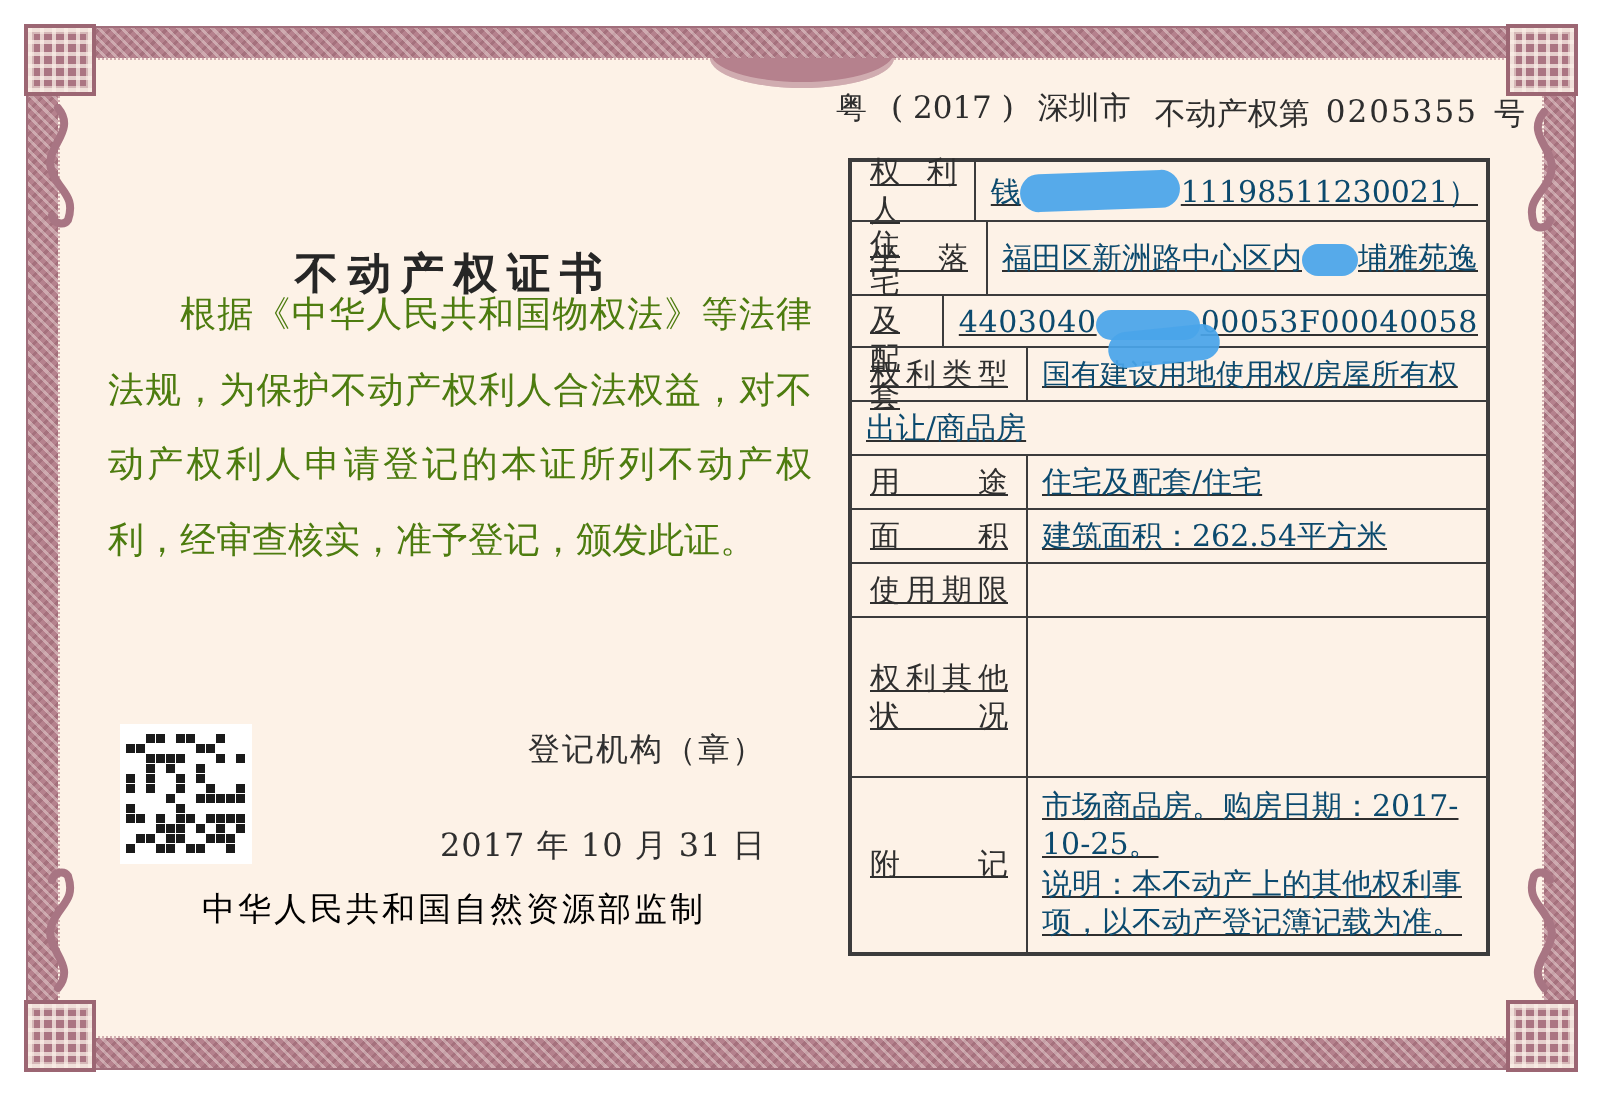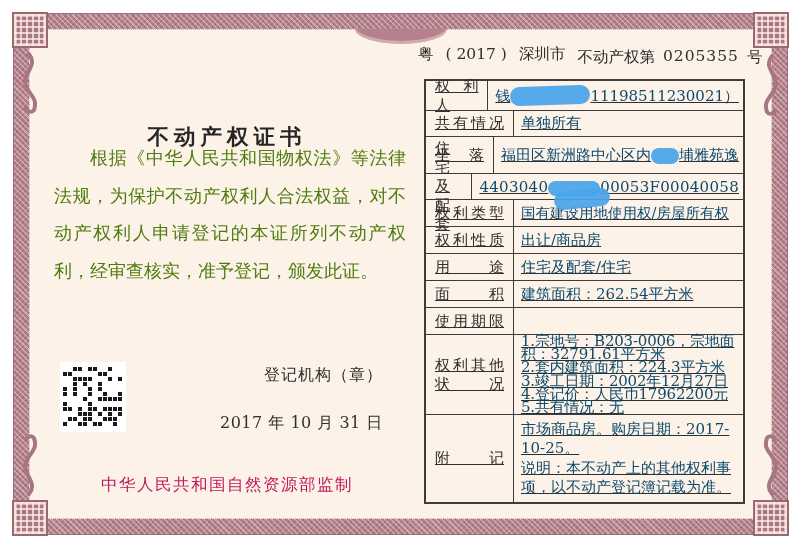--- a/index.html
+++ b/index.html
@@ -43,22 +43,22 @@
     box-shadow: inset 0 -3px 0 rgba(250,238,230,.4);
   }
   
   .abs { position:absolute; z-index:3; color:#2f2f2f; }
   #title { left:36px; top:80px; width:382px; text-align:center;
     font-size:21.5px; font-weight:bold; letter-spacing:5px; color:#262626;margin-top:42px; }
   #body-text { left:54px; top:139px; width:352px; font-size:18px; line-height:37.5px;
     text-align:justify; text-indent:2em; color:#4d7c0f; }
   #authority { left:264px; top:365px; font-size:16px; letter-spacing:1px; }
   #issue-date { left:220px; top:413px; font-size:16px; letter-spacing:.5px; }
-  #issuer { left:36px; top:474px; width:382px; text-align:center;
-    font-size:16.5px; letter-spacing:1.5px; color:#be185d; }
+  #issuer { left:36px; top:444px; width:382px; text-align:center;
+    font-size:16.5px; letter-spacing:1.5px; color:#000000; }
   #qr-box { left:60px; top:362px; width:66px; height:70px; background:#fff; padding:3px; }
   #qr-box svg { width:100%; height:100%; display:block; }
   
   #serial-line { left:418px; top:44px; width:360px; display:flex; align-items:baseline;
     gap:12px; font-size:15.5px; white-space:nowrap; color:#2e2e2e; }
   #serial-line .grp { display:flex; gap:8px; transform:translateY(3px); align-items:flex-start; }
   #serial-line .num { letter-spacing:1px; }
   
   #detail-table { left:424px; top:79px; width:321px; border:2px solid #3c3c3c; z-index:3;text-decoration:underline; }
   .row { display:flex; position:relative; }
@@ -193,28 +193,20 @@
 
     <div class="row" style="height:29px">
       <div class="cell label">
           <span>权利人</span>
         </div>
       <div class="cell value">
         <span class="nowrap"><span>钱</span><span class="redact" style="width:80px;height:19px;transform:rotate(-2deg)"></span><span>11198511230021）</span></span>
       </div>
     </div>
 
-    <div class="row" style="height:26px">
-      <div class="cell label">
-          <span>共有情况</span>
-        </div>
-      <div class="cell value">
-          <span>单独所有</span>
-        </div>
-    </div>
 
     <div class="row" style="height:37px">
       <div class="cell label">
           <span>坐落</span>
         </div>
       <div class="cell value loc">
         <span class="nowrap"><span>福田区新洲路中心区内</span><span class="redact" style="width:28px;height:16px"></span><span>埔雅苑逸</span></span>
       </div>
     </div>
 
@@ -231,23 +223,20 @@
     <div class="row" style="height:27px">
       <div class="cell label">
           <span>权利类型</span>
         </div>
       <div class="cell value">
           <span class="nowrap" style="font-size:14.5px">国有建设用地使用权/房屋所有权</span>
         </div>
     </div>
 
     <div class="row" style="height:27px">
-      <div class="cell label">
-          <span>权利性质</span>
-        </div>
       <div class="cell value">
           <span>出让/商品房</span>
         </div>
     </div>
 
     <div class="row" style="height:27px">
       <div class="cell label">
           <span>用途</span>
         </div>
       <div class="cell value">
@@ -270,27 +259,20 @@
         </div>
       <div class="cell value">
           <span></span>
         </div>
     </div>
 
     <div class="row" style="height:80px">
       <div class="cell label">
           <span>权利其他状况</span>
         </div>
-      <div class="cell value small-lines">
-        <span>1.宗地号：B203-0006，宗地面积：32791.61平方米</span>
-        <span>2.套内建筑面积：224.3平方米</span>
-        <span>3.竣工日期：2002年12月27日</span>
-        <span>4.登记价：人民币17962200元</span>
-        <span>5.共有情况：无</span>
-      </div>
     </div>
 
     <div class="row" style="height:88px">
       <div class="cell label">
           <span>附记</span>
         </div>
       <div class="cell value note-lines">
         <span>市场商品房。购房日期：2017-10-25。</span>
         <span>说明：本不动产上的其他权利事项，以不动产登记簿记载为准。</span>
       </div>

